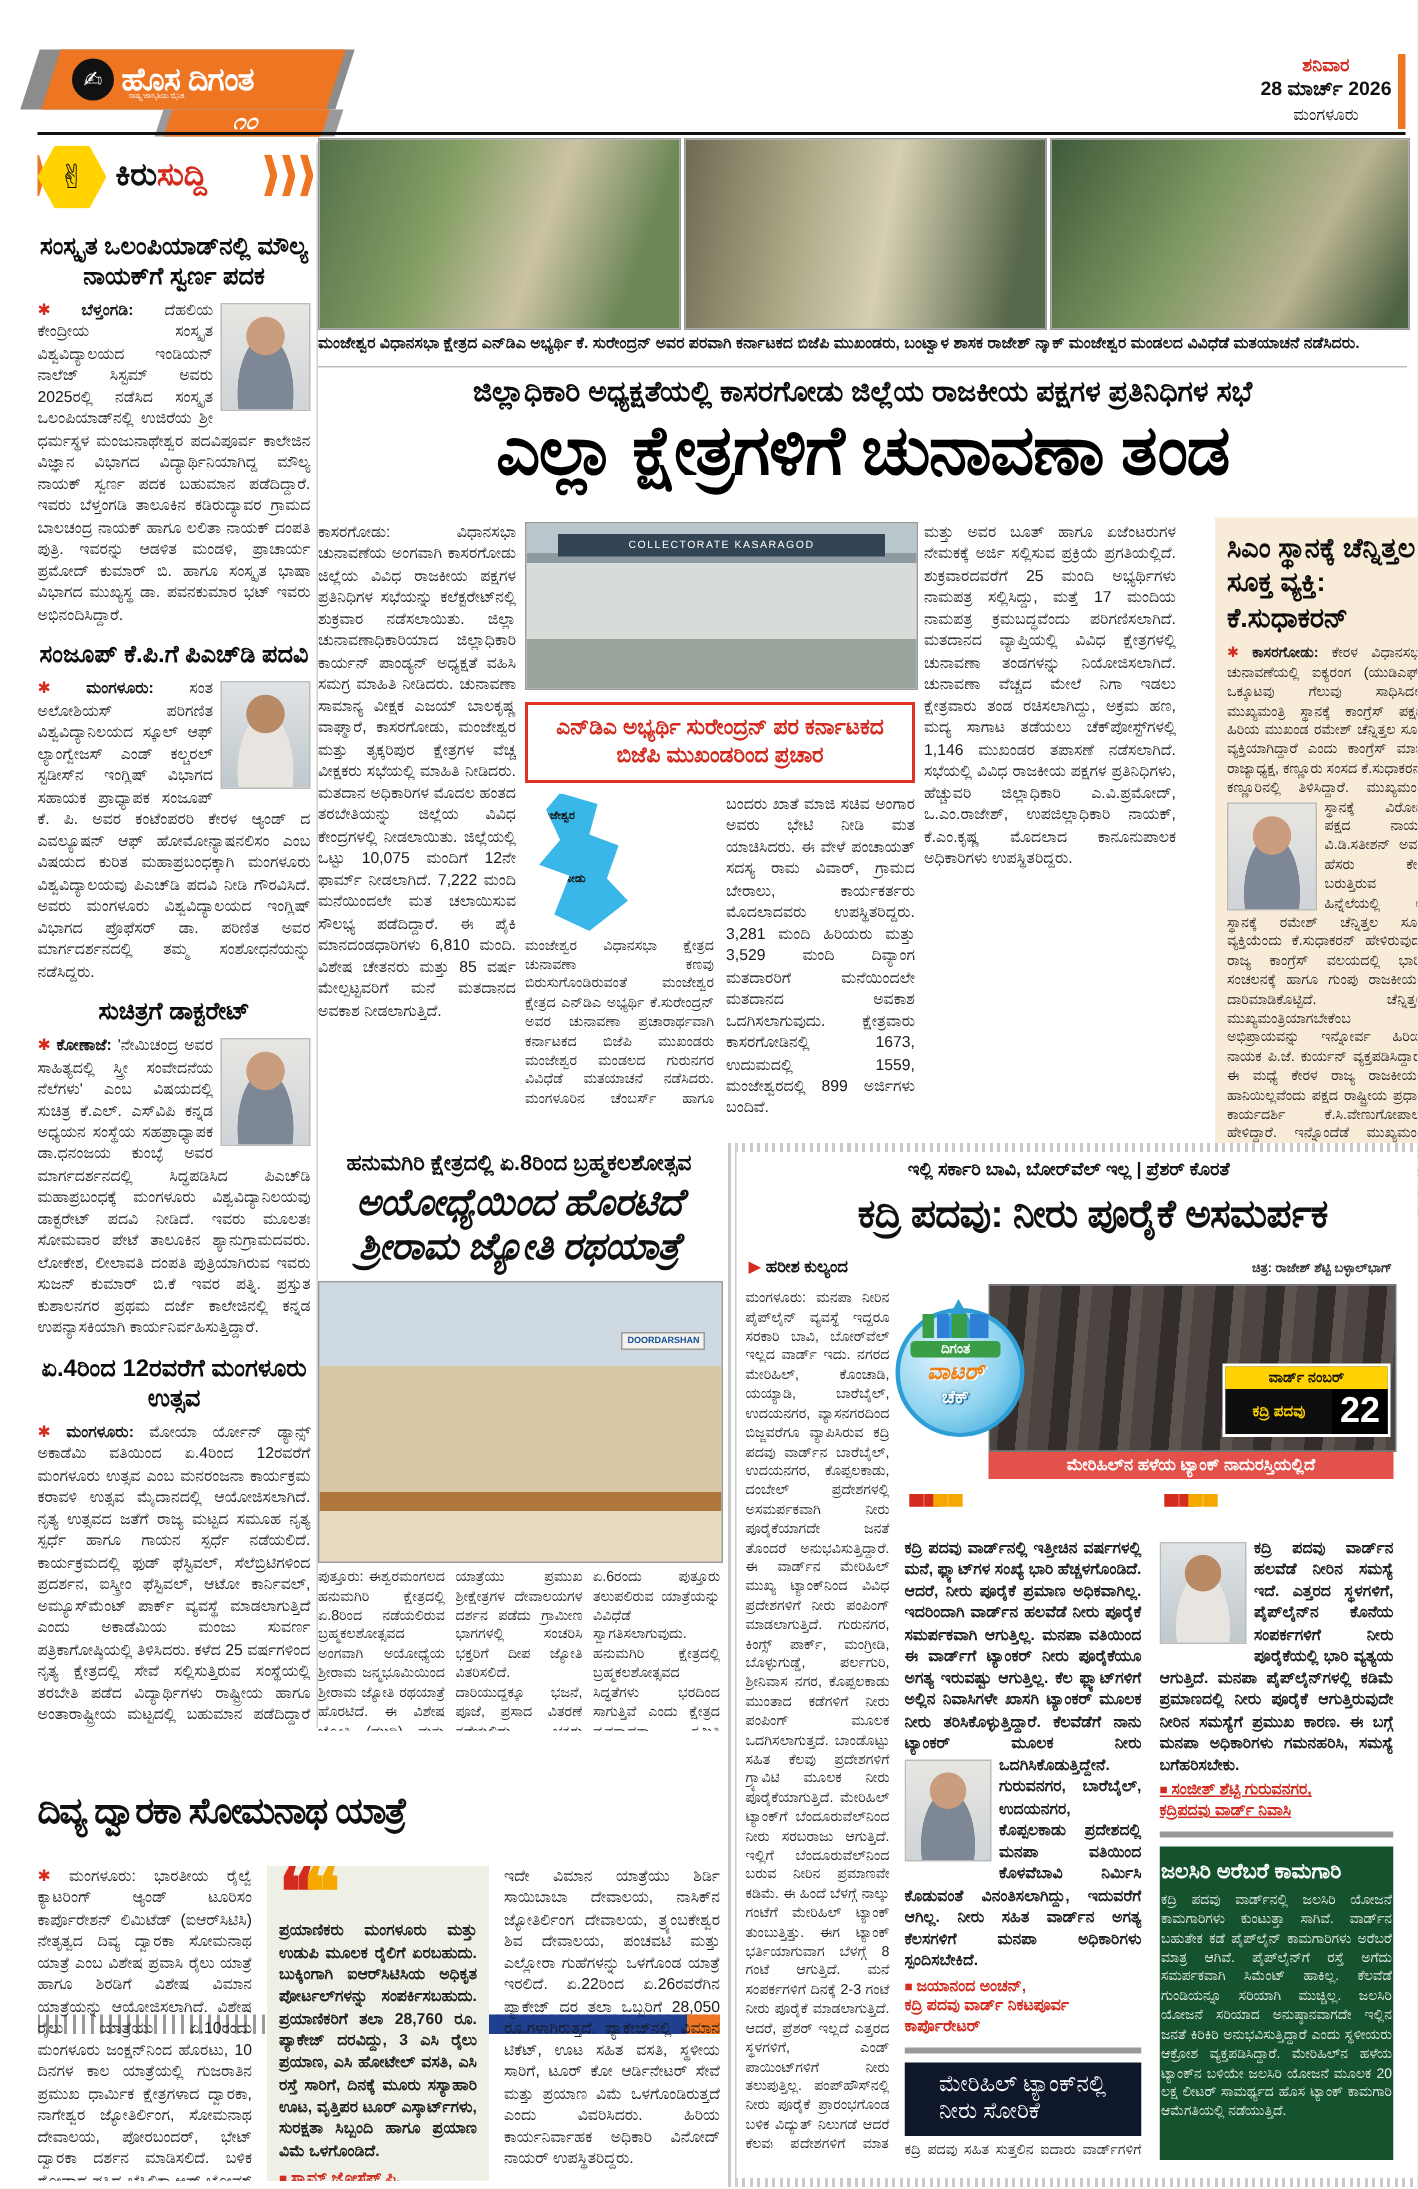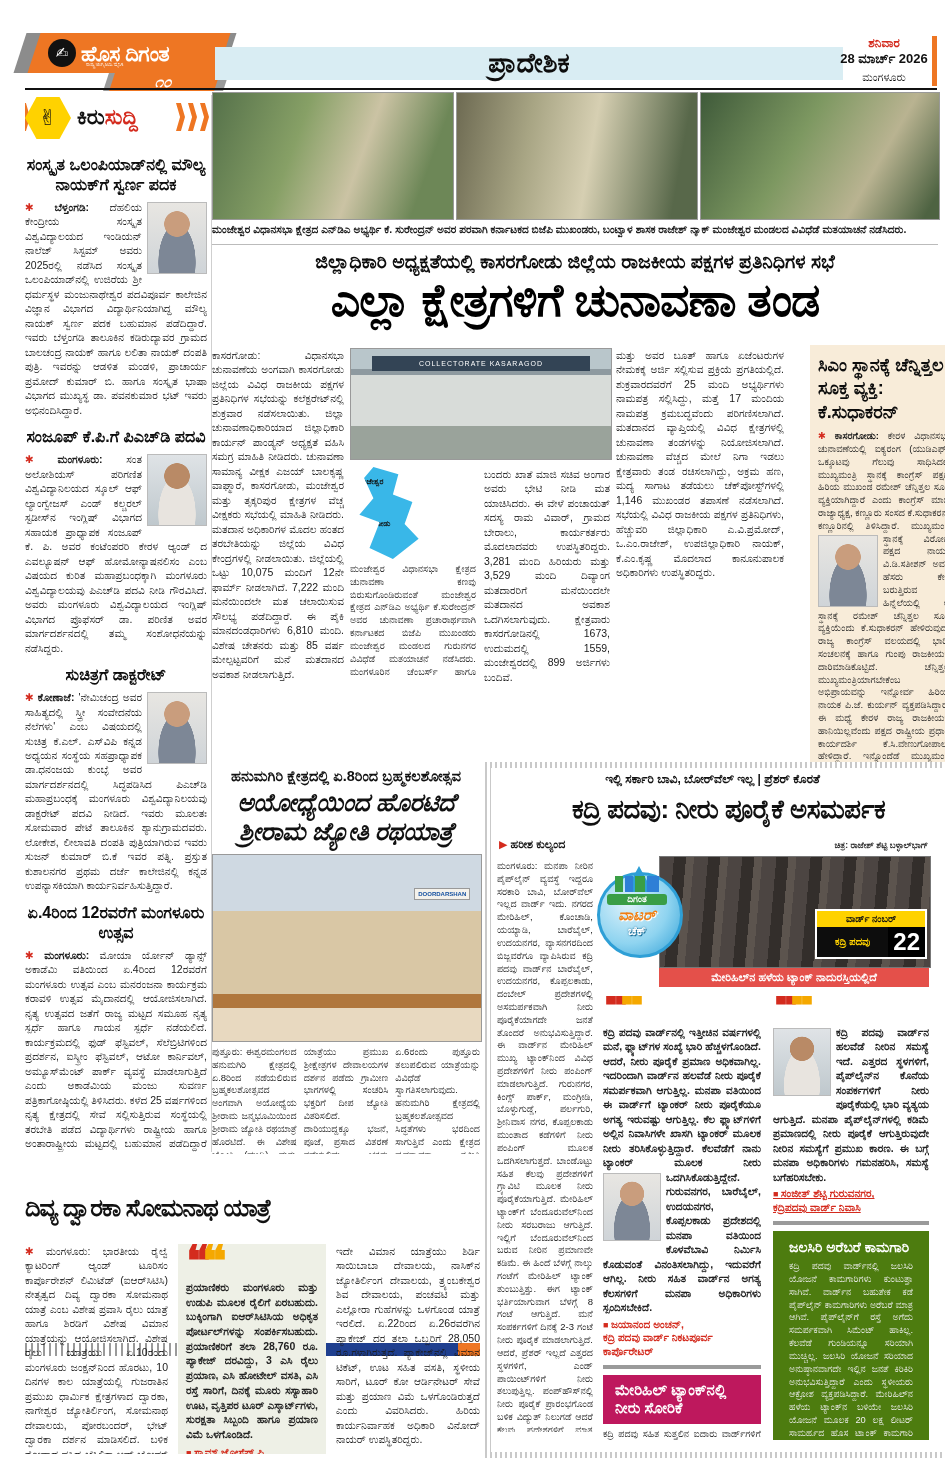--- a/index.html
+++ b/index.html
@@ -91,22 +91,22 @@
   .skyline{position:absolute;left:26px;top:16px;width:44px;height:16px;background:
      linear-gradient(90deg,#3a9e46 0 8px,transparent 8px 10px,#2e7fd6 10px 18px,transparent 18px 20px,#3a9e46 20px 30px,transparent 30px 32px,#2e7fd6 32px 44px);}
   .q-icon{width:40px;height:26px;position:relative;margin-bottom:3px;}
   .q-icon span{position:absolute;font-size:46px;line-height:20px;font-family:"DejaVu Serif",serif;font-weight:bold;}
   .q-red{color:#d42b1e;left:0;top:0;}
   .q-yellow{color:#f5a800;left:16px;top:0;}
   .quote-text{font-size:10.5px;line-height:1.38;text-align:justify;font-weight:bold;color:#222;}
   .q-attr{color:#d42b1e;font-weight:bold;font-size:10.5px;line-height:1.3;}
   .q-sq{color:#d42b1e;font-size:9px;}
   .gray-bar{height:4px;background:#9a9a9a;margin:6px 0;}
-  .leak-title{background:#be185d;color:#fff;font-weight:bold;font-size:15px;line-height:1.25;padding:6px 12px;}
-  .black-box{background:#4d7c0f;color:#fff;padding:8px 16px;}
+  .leak-title{background:#0f172a;color:#fff;font-weight:normal;font-size:15px;line-height:1.25;padding:6px 23px;}
+  .black-box{background:#14532d;color:#fff;padding:8px 1px;}
   .black-box .bb-title{font-size:14px;font-weight:bold;line-height:1.25;margin-bottom:4px;}
   .black-box .bb-body{font-size:9.3px;line-height:1.38;text-align:justify;color:#eee;}
   
   .hatch-div{background:repeating-linear-gradient(90deg,#9a9a9a 0 2px,#fff 2px 6px);height:13px;position:relative;}
   .hatch-blue{position:absolute;left:258px;top:0;width:178px;height:13px;background:#1f3f8f;}
   .hatch-orange{position:absolute;right:0;top:0;width:22px;height:13px;background:#ee7623;}
   .rail-kicker{font-size:15.5px;font-weight:bold;}
   .rail-headline{font-size:24px;font-weight:bold;letter-spacing:-1px;line-height:1;}
   .green-box{background:#eef0e6;padding:7px 8px;margin-bottom:5px;border-bottom:4px solid #9a9a9a;}
   .gb-text{font-size:10.5px;font-weight:bold;line-height:1.4;text-align:justify;color:#222;}
@@ -122,23 +122,20 @@
       <div class="logo-inner">
         <div class="logo-circle">✍</div>
         <div class="logo-title">ಹೊಸ ದಿಗಂತ</div>
       </div>
     </div>
     <div class="logo-tag">ರಾಷ್ಟ್ರ ಜಾಗೃತಿಯ ದೈನಿಕ</div>
     <div class="logo-tab-gray"></div>
     <div class="logo-tab">೧೦</div>
   </div>
 
-  <div class="abs section-strip">
-    <div class="section-title">ಪ್ರಾದೇಶಿಕ</div>
-  </div>
 
   <div class="abs date-block">
     <div class="date-day">ಶನಿವಾರ</div>
     <div class="date-date">28 ಮಾರ್ಚ್ 2026</div>
     <div class="date-city">ಮಂಗಳೂರು</div>
   </div>
   <div class="abs date-bar"></div>
   <div class="abs mast-rule"></div>
 
   <div class="abs briefs-col clip">
@@ -188,20 +185,21 @@
 
   <div class="abs lead-kicker" style="left:212px;top:251px;width:726px;">ಜಿಲ್ಲಾಧಿಕಾರಿ ಅಧ್ಯಕ್ಷತೆಯಲ್ಲಿ ಕಾಸರಗೋಡು ಜಿಲ್ಲೆಯ ರಾಜಕೀಯ ಪಕ್ಷಗಳ ಪ್ರತಿನಿಧಿಗಳ ಸಭೆ</div>
   <div class="abs lead-headline" style="left:212px;top:276px;width:726px;">ಎಲ್ಲಾ ಕ್ಷೇತ್ರಗಳಿಗೆ ಚುನಾವಣಾ ತಂಡ</div>
 
   <div class="abs clip t" style="left:212px;top:348px;width:132px;height:408px;">ಕಾಸರಗೋಡು: ವಿಧಾನಸಭಾ ಚುನಾವಣೆಯ ಅಂಗವಾಗಿ ಕಾಸರಗೋಡು ಜಿಲ್ಲೆಯ ವಿವಿಧ ರಾಜಕೀಯ ಪಕ್ಷಗಳ ಪ್ರತಿನಿಧಿಗಳ ಸಭೆಯನ್ನು ಕಲೆಕ್ಟರೇಟ್‌ನಲ್ಲಿ ಶುಕ್ರವಾರ ನಡೆಸಲಾಯಿತು. ಜಿಲ್ಲಾ ಚುನಾವಣಾಧಿಕಾರಿಯಾದ ಜಿಲ್ಲಾಧಿಕಾರಿ ಕಾರ್ಯನ್ ಪಾಂಡ್ಯನ್ ಅಧ್ಯಕ್ಷತೆ ವಹಿಸಿ ಸಮಗ್ರ ಮಾಹಿತಿ ನೀಡಿದರು. ಚುನಾವಣಾ ಸಾಮಾನ್ಯ ವೀಕ್ಷಕ ಎಜಯ್ ಬಾಲಕೃಷ್ಣ ವಾಘ್ಮಾರೆ, ಕಾಸರಗೋಡು, ಮಂಜೇಶ್ವರ ಮತ್ತು ತೃಕ್ಕರಿಪುರ ಕ್ಷೇತ್ರಗಳ ವೆಚ್ಚ ವೀಕ್ಷಕರು ಸಭೆಯಲ್ಲಿ ಮಾಹಿತಿ ನೀಡಿದರು. ಮತದಾನ ಅಧಿಕಾರಿಗಳ ಮೊದಲ ಹಂತದ ತರಬೇತಿಯನ್ನು ಜಿಲ್ಲೆಯ ವಿವಿಧ ಕೇಂದ್ರಗಳಲ್ಲಿ ನೀಡಲಾಯಿತು. ಜಿಲ್ಲೆಯಲ್ಲಿ ಒಟ್ಟು 10,075 ಮಂದಿಗೆ 12ನೇ ಫಾರ್ಮ್ ನೀಡಲಾಗಿದೆ. 7,222 ಮಂದಿ ಮನೆಯಿಂದಲೇ ಮತ ಚಲಾಯಿಸುವ ಸೌಲಭ್ಯ ಪಡೆದಿದ್ದಾರೆ. ಈ ಪೈಕಿ ಮಾನದಂಡಧಾರಿಗಳು 6,810 ಮಂದಿ. ವಿಶೇಷ ಚೇತನರು ಮತ್ತು 85 ವರ್ಷ ಮೇಲ್ಪಟ್ಟವರಿಗೆ ಮನೆ ಮತದಾನದ ಅವಕಾಶ ನೀಡಲಾಗುತ್ತಿದೆ.</div>
 
   <div class="abs" style="left:350px;top:348px;width:260px;height:408px;">
     <div class="meet-photo" style="width:260px;height:110px;">
       <div class="meet-banner">COLLECTORATE KASARAGOD</div>
     </div>
+    <div class="redbox" style="margin-top:8px;">ಎನ್‌ಡಿಎ ಅಭ್ಯರ್ಥಿ ಸುರೇಂದ್ರನ್ ಪರ ಕರ್ನಾಟಕದ ಬಿಜೆಪಿ ಮುಖಂಡರಿಂದ ಪ್ರಚಾರ</div>
     <div style="display:flex;gap:8px;margin-top:7px;height:216px;overflow:hidden;">
       <div style="width:126px;">
         <div class="map-shape">
           <span class="map-lbl" style="left:6px;top:10px;">ಮಂಜೇಶ್ವರ</span>
           <span class="map-lbl" style="left:8px;top:52px;">ಕಾಸರಗೋಡು</span>
         </div>
         <div class="t small clip" style="height:112px;margin-top:4px;">ಮಂಜೇಶ್ವರ ವಿಧಾನಸಭಾ ಕ್ಷೇತ್ರದ ಚುನಾವಣಾ ಕಣವು ಬಿರುಸುಗೊಂಡಿರುವಂತೆ ಮಂಜೇಶ್ವರ ಕ್ಷೇತ್ರದ ಎನ್‌ಡಿಎ ಅಭ್ಯರ್ಥಿ ಕೆ.ಸುರೇಂದ್ರನ್ ಅವರ ಚುನಾವಣಾ ಪ್ರಚಾರಾರ್ಥವಾಗಿ ಕರ್ನಾಟಕದ ಬಿಜೆಪಿ ಮುಖಂಡರು ಮಂಜೇಶ್ವರ ಮಂಡಲದ ಗುರುನಗರ ವಿವಿಧೆಡೆ ಮತಯಾಚನೆ ನಡೆಸಿದರು. ಮಂಗಳೂರಿನ ಚೆಂಬರ್ಸ್ ಹಾಗೂ ಮುಖಂಡರು ಬೆಂಬಲ ಸೂಚಿಸಿದರು.</div>
       </div>
       <div class="t clip" style="width:126px;height:216px;">ಬಂದರು ಖಾತೆ ಮಾಜಿ ಸಚಿವ ಅಂಗಾರ ಅವರು ಭೇಟಿ ನೀಡಿ ಮತ ಯಾಚಿಸಿದರು. ಈ ವೇಳೆ ಪಂಚಾಯತ್ ಸದಸ್ಯ ರಾಮ ವಿವಾರ್, ಗ್ರಾಮದ ಬೇರಾಲು, ಕಾರ್ಯಕರ್ತರು ಮೊದಲಾದವರು ಉಪಸ್ಥಿತರಿದ್ದರು. 3,281 ಮಂದಿ ಹಿರಿಯರು ಮತ್ತು 3,529 ಮಂದಿ ದಿವ್ಯಾಂಗ ಮತದಾರರಿಗೆ ಮನೆಯಿಂದಲೇ ಮತದಾನದ ಅವಕಾಶ ಒದಗಿಸಲಾಗುವುದು. ಕ್ಷೇತ್ರವಾರು ಕಾಸರಗೋಡಿನಲ್ಲಿ 1673, ಉದುಮದಲ್ಲಿ 1559, ಮಂಜೇಶ್ವರದಲ್ಲಿ 899 ಅರ್ಜಿಗಳು ಬಂದಿವೆ.</div>
     </div>

